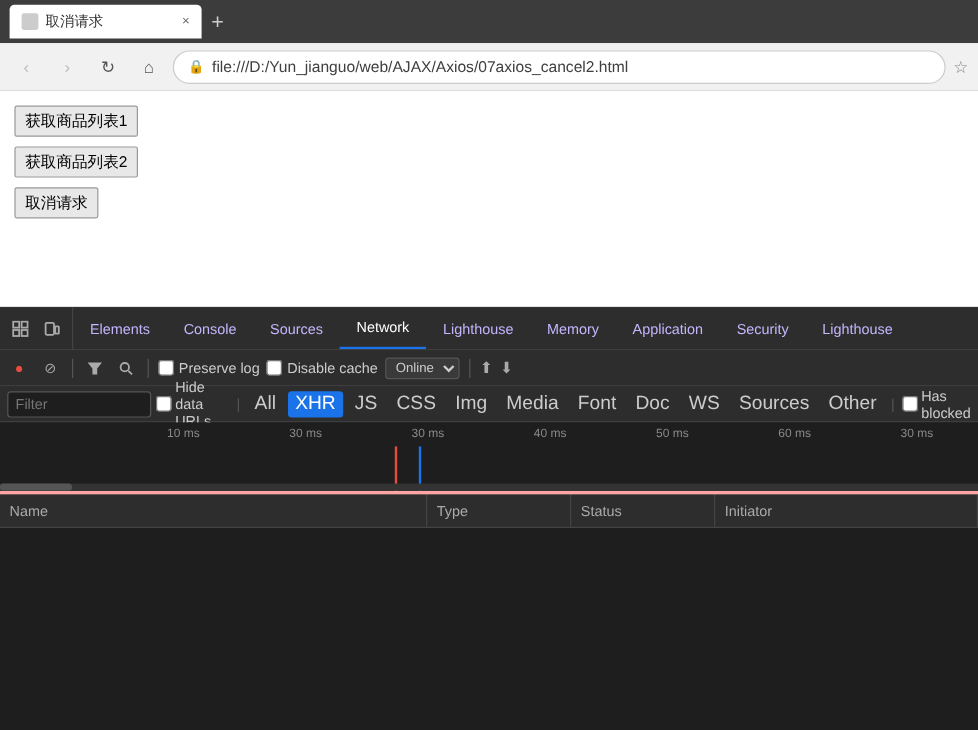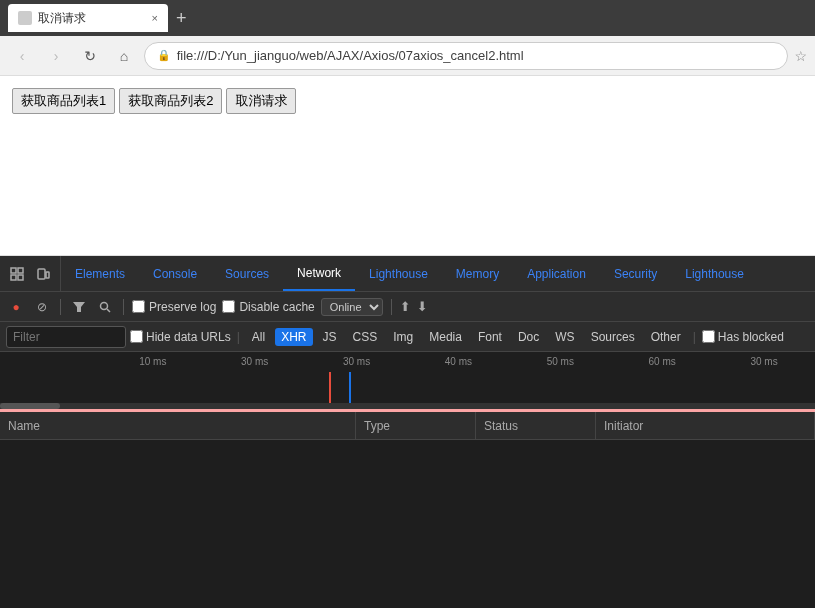--- a/index.html
+++ b/index.html
@@ -140,21 +140,21 @@
       display: flex;
       align-items: center;
       height: 100%;
       overflow: hidden;
     }
     .dt-tab {
       padding: 0 14px;
       height: 100%;
       display: flex;
       align-items: center;
-      color: #3b82f6;
+      color: #c4b5fd;
       font-size: 12px;
       cursor: pointer;
       white-space: nowrap;
     }
     .dt-tab.active {
       color: #fff;
       border-bottom: 2px solid #1a73e8;
     }
 
     
@@ -228,21 +228,21 @@
     .filter-checkbox-label {
       display: flex;
       align-items: center;
       gap: 3px;
       color: #ccc;
       font-size: 12px;
     }
     .filter-type {
       padding: 2px 6px;
       color: #ccc;
-      font-size: 12px;
+      font-size: 16px;
       cursor: pointer;
       border-radius: 2px;
     }
     .filter-type.all { color: #ccc; }
     .filter-type.xhr {
       background: #1a73e8;
       color: #fff;
       border-radius: 3px;
     }
     .filter-sep { color: #555; margin: 0 2px; }
@@ -349,21 +349,21 @@
   <button class="nav-btn">↻</button>
   <button class="nav-btn">⌂</button>
   <div class="address-bar">
     <span class="address-bar-icon">🔒</span>
     <span class="address-text">file:///D:/Yun_jianguo/web/AJAX/Axios/07axios_cancel2.html</span>
   </div>
   <span class="bookmark-icon">☆</span>
 </div>
 
 <div class="page-content">
-  <div style="display:flex; align-items:flex-start; gap:4px;">
+  <div style="display:flex; flex-direction:column; align-items:flex-start; gap:4px;">
     <button class="page-btn">获取商品列表1</button>
     <button class="page-btn">获取商品列表2</button>
     <button class="page-btn">取消请求</button>
   </div>
 </div>
 
 <div class="devtools">
 
   <div class="devtools-header">
     <div class="devtools-side-icons">

